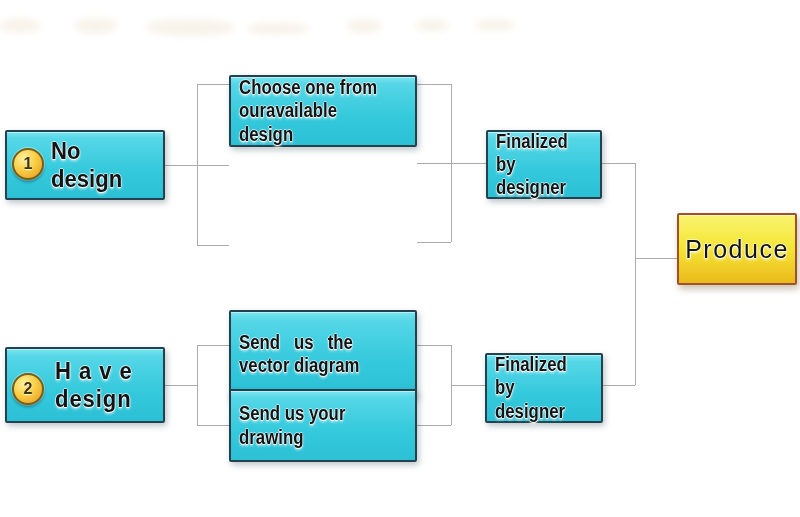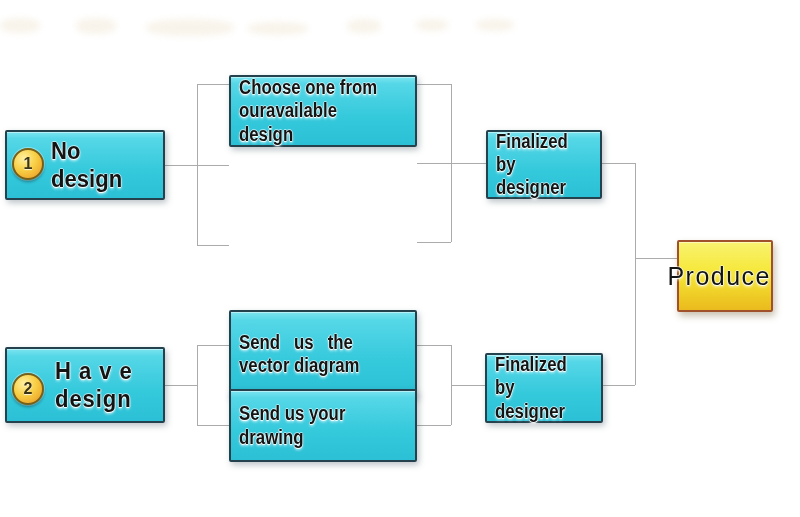--- a/index.html
+++ b/index.html
@@ -42,21 +42,21 @@
   #opt-1{top:45px;height:72px;margin-top:30px;}
   #opt-2{top:134px;height:66px;}
   #opt-3{top:210px;height:68px;}
   #opt-4{top:310px;height:88px;}
   #opt-5{top:389px;height:73px;align-items:center;}
 
   #node-finalized-1{left:486px;top:130px;width:116px;height:69px;padding-left:8px;}
   #node-finalized-2{left:485px;top:353px;width:118px;height:70px;padding-left:8px;}
 
   #node-produce{
-    left:677px;top:240px;width:96px;height:72px;justify-content:flex-end;
+    left:677px;top:213px;width:120px;height:72px;justify-content:center;
     background:linear-gradient(180deg,#f9f370 0%,#f5e634 48%,#eaba1d 100%);
     border:2px solid #a0512b;
     box-shadow:2px 4px 7px rgba(120,100,60,.4), inset 0 1px 0 rgba(255,255,255,.5);
   }
   #node-produce .txt{font-size:25px;font-weight:400;letter-spacing:1.5px;}
 
   .badge{
     position:absolute;width:32px;height:32px;border-radius:50%;box-sizing:border-box;
     background:radial-gradient(circle at 35% 30%,#fff0a0 0%,#f8cf45 45%,#eda42a 85%,#d98f1f 100%);
     border:2px solid #786018;

